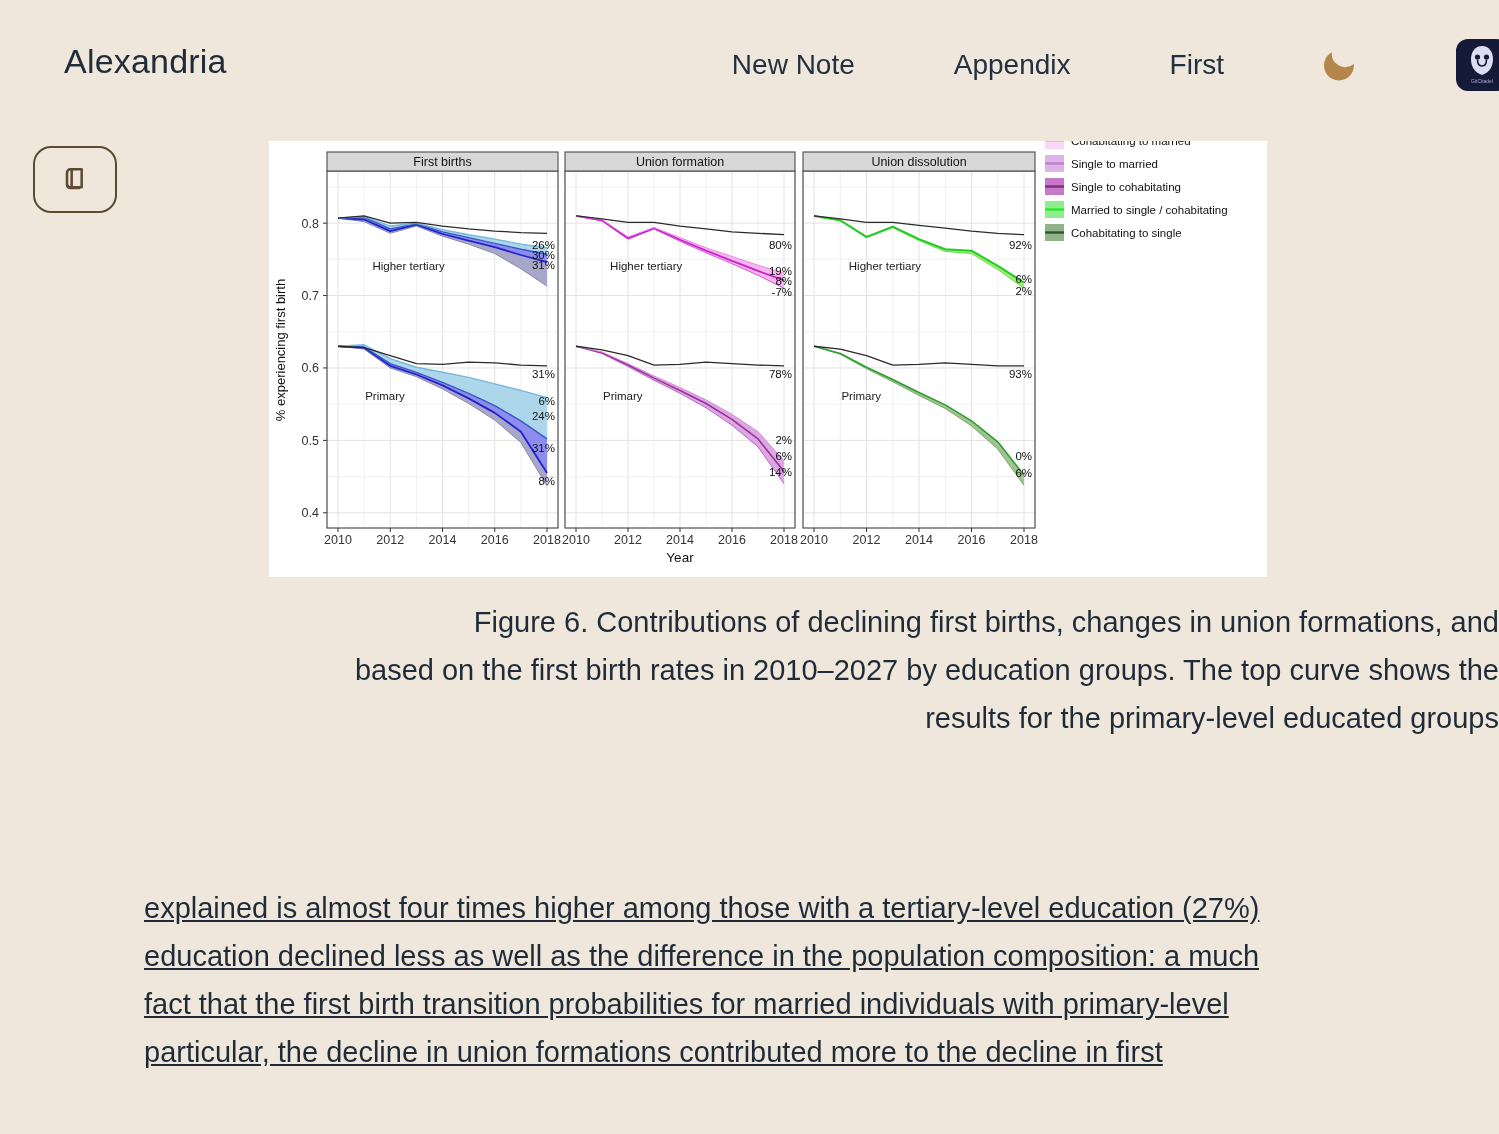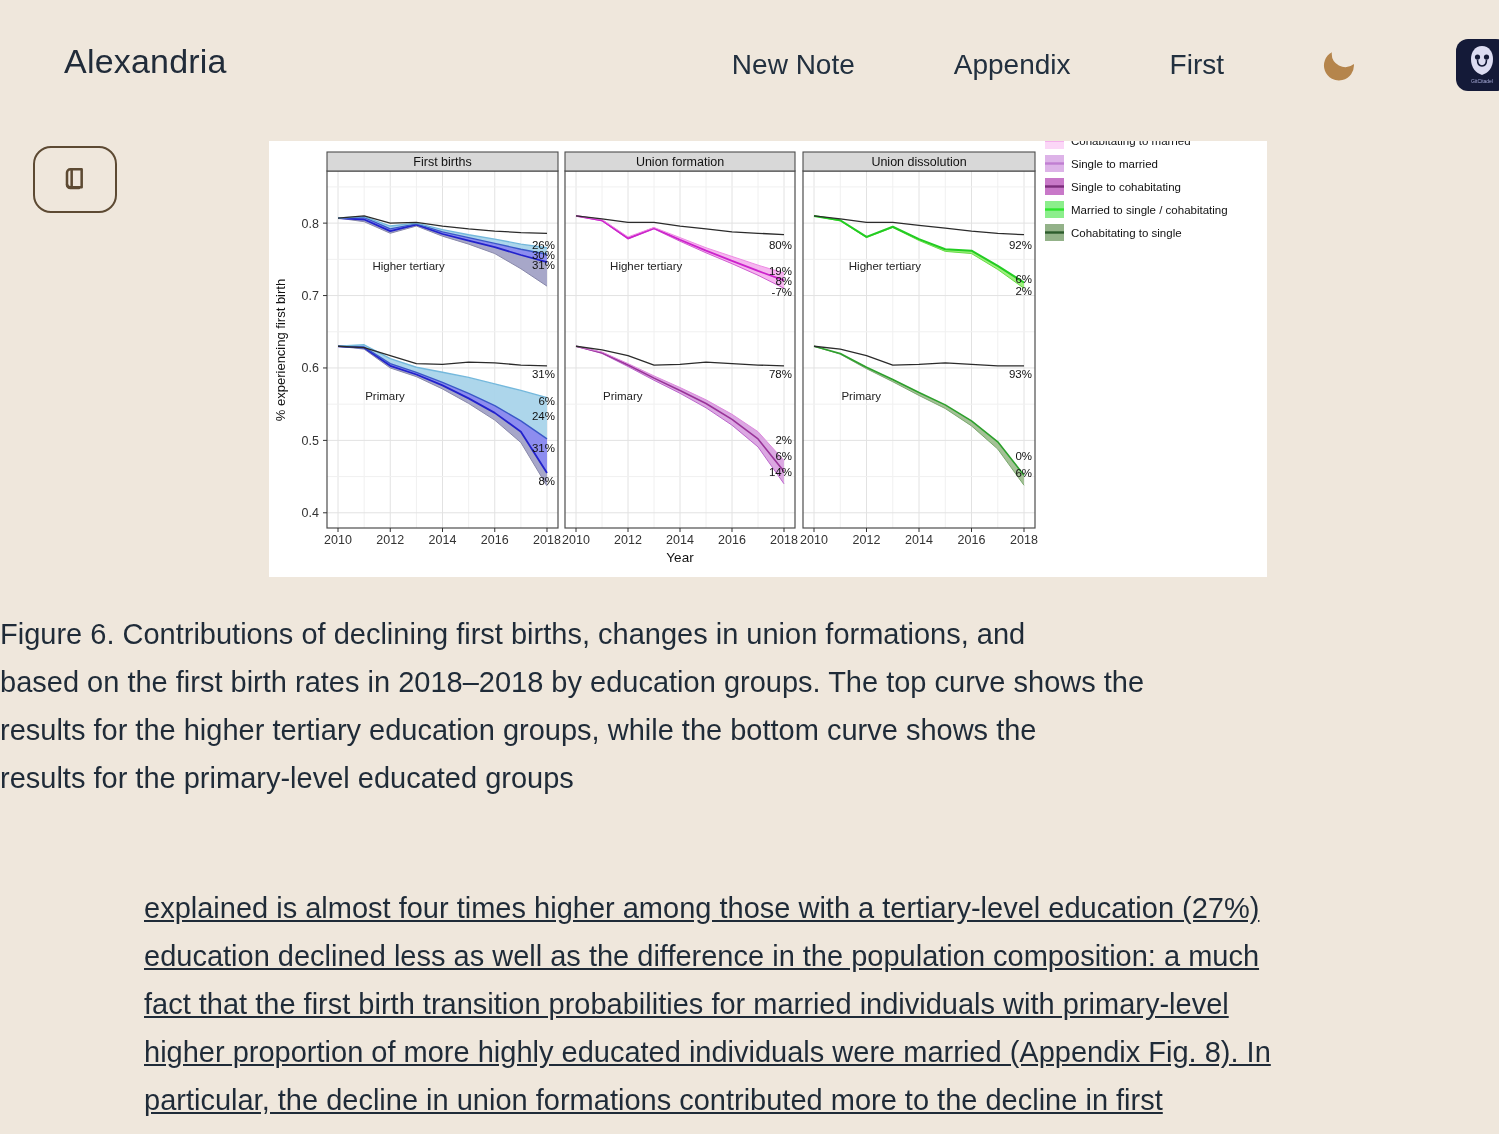--- a/index.html
+++ b/index.html
@@ -20,22 +20,22 @@
               display:flex; align-items:center; justify-content:center; }
   
   .side-btn { position:absolute; left:33px; top:146px; width:84px; height:67px;
               border:2.5px solid #5d4a33; border-radius:18px; background:transparent;
               display:flex; align-items:center; justify-content:center; cursor:pointer; }
   
   .figure-box { position:absolute; left:269px; top:141px; width:998px; height:436px;
                 background:#ffffff; overflow:hidden; }
   .figure-box svg { display:block; }
   
-  .caption { position:absolute; left:0; top:598px; width:1499px; text-align:left;
-             font-size:29px; line-height:48px; color:#1f2b38;margin-top:12px; }
+  .caption { position:absolute; left:0; top:598px; width:1499px; text-align:right;
+             font-size:29px; line-height:48px; color:#1f2b38; }
   .caption div { white-space:nowrap; }
   
   .bodytext { position:absolute; left:144px; top:884px; width:1260px;
               font-size:29px; line-height:48px; color:#1f2b38; text-align:left; }
   .bodytext div { white-space:nowrap;text-decoration:underline; }
 </style>
 </head>
 <body>
 
 <div class="topbar">
@@ -254,24 +254,22 @@
       <line x1="776" x2="795" y1="68.5" y2="68.5" stroke="#2ee62e" stroke-width="2.4"></line>
       <text x="802" y="73" font-family="&quot;Liberation Sans&quot;,sans-serif" fill="#111" font-size="11.5">Married to single / cohabitating</text>
       <rect x="776" y="83" width="19" height="17" fill="#93b289"></rect>
       <line x1="776" x2="795" y1="91.5" y2="91.5" stroke="#2d5c2d" stroke-width="2.4"></line>
       <text x="802" y="96" font-family="&quot;Liberation Sans&quot;,sans-serif" fill="#111" font-size="11.5">Cohabitating to single</text>
     </svg>
   </div>
 
 <div class="caption">
   <div>Figure 6. Contributions of declining first births, changes in union formations, and</div>
-  <div>based on the first birth rates in 2018–2018 by education groups. The top curve shows the</div>
-  <div>results for the higher tertiary education groups, while the bottom curve shows the</div>
+  <div>based on the first birth rates in 2010–2027 by education groups. The top curve shows the</div>
   <div>results for the primary-level educated groups</div>
 </div>
 
 <div class="bodytext">
   <div>explained is almost four times higher among those with a tertiary-level education (27%)</div>
   <div>education declined less as well as the difference in the population composition: a much</div>
   <div>fact that the first birth transition probabilities for married individuals with primary-level</div>
-  <div>higher proportion of more highly educated individuals were married (Appendix Fig. 8). In</div>
   <div>particular, the decline in union formations contributed more to the decline in first</div>
 </div>
 
 </body></html>

